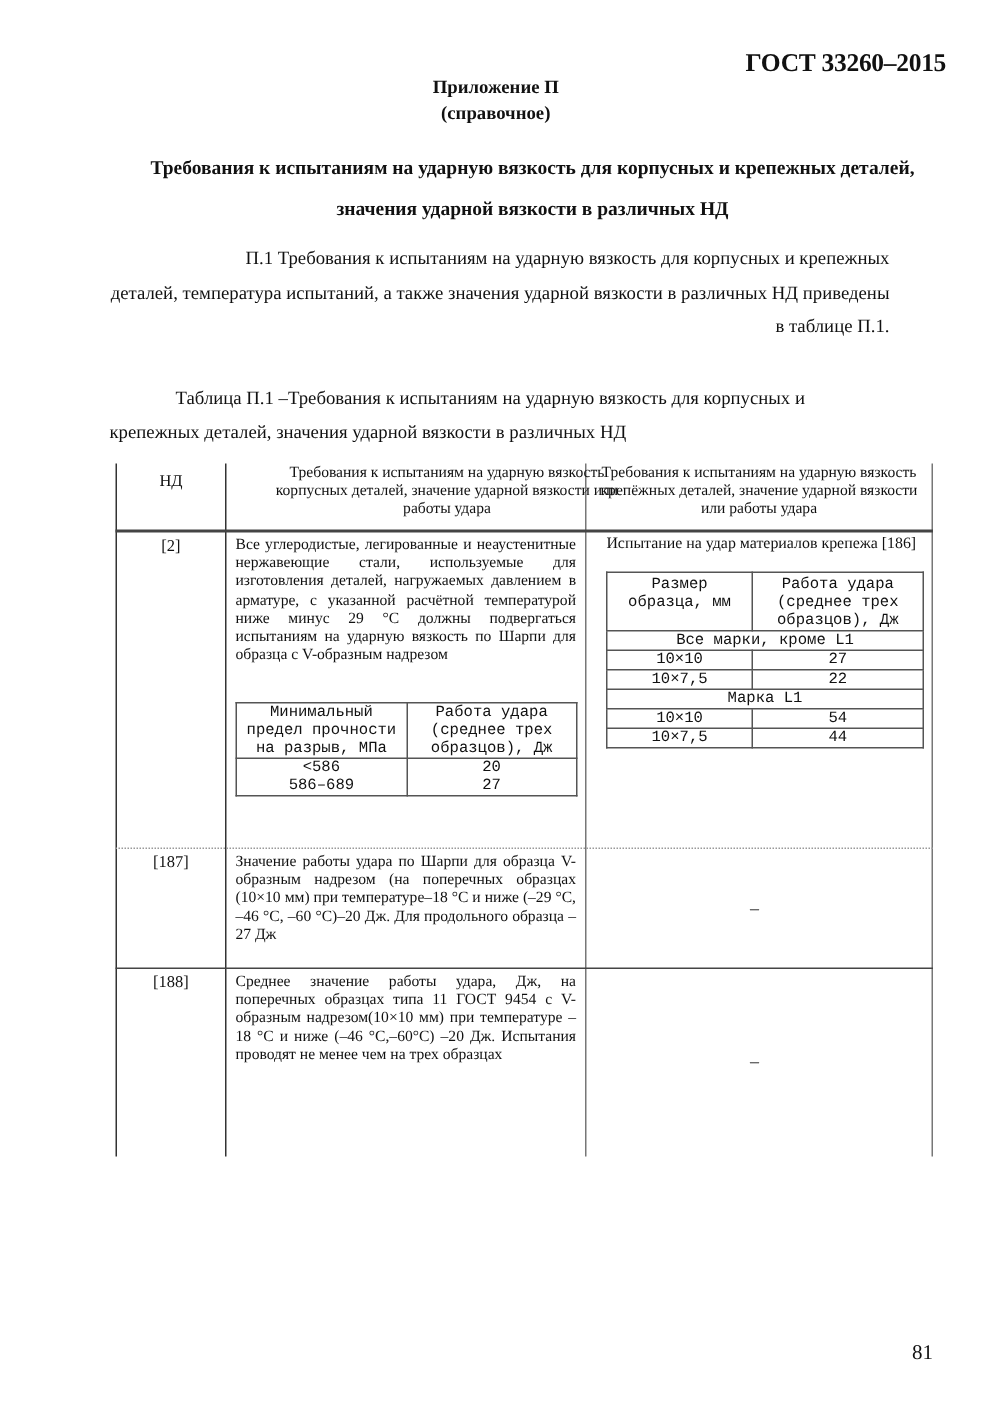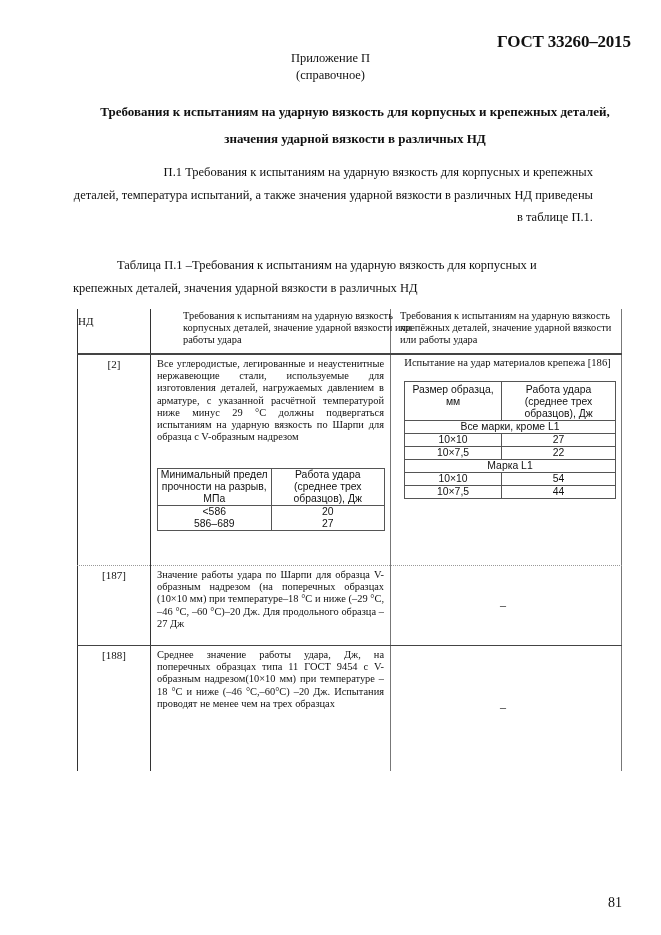--- a/index.html
+++ b/index.html
@@ -5,46 +5,46 @@
     html, body { margin: 0; padding: 0; background: #ffffff; }
     body {
       width: 661px; height: 935px; position: relative; overflow: hidden;
       font-family: "Liberation Serif", "DejaVu Serif", serif; color: #111;
     }
     .abs { position: absolute; }
     .gost {
       left: 497px; top: 32px; font-size: 17px; font-weight: bold; letter-spacing: -0.2px;
     }
     .appendix {
-      left: 0; width: 661px; text-align: center; font-weight: normal; font-size: 12.5px; line-height: 17px;
+      left: 0; width: 661px; text-align: center; font-weight: bold; font-size: 12.5px; line-height: 17px;
     }
     .appendix.t1 { top: 50px; }
     .appendix.t2 { top: 67px; }
     .title {
       left: 60px; width: 590px; text-align: center; font-weight: bold; font-size: 13px; line-height: 27px; top: 98px;
     }
     .para {
       left: 73px; width: 520px; font-size: 12.5px; line-height: 22.5px;
     }
     .para .indent { display: inline-block; width: 44px; }
     .p1 { top: 161px; text-align: right; }
     .p2 { top: 254px; }
 
     
     .tbl-line { position: absolute; background: #333; }
     .vline { width: 1px; }
     .hline { height: 1px; }
     .cell-text { position: absolute; font-size: 10.4px; line-height: 12.2px; }
-    .hdr { }
+    .hdr { text-align: center; }
     .just { text-align: justify; text-align-last: left; }
     .nd { text-align: center; }
 
     table.inner {
       position: absolute; border-collapse: collapse; font-size: 10.4px; line-height: 12px;
-      font-family: Liberation Sans, sans-serif;
+      font-family: Liberation Mono, monospace;
     }
     table.inner td {
       border: 1px solid #555; text-align: center; padding: 0 2px; vertical-align: top;
     }
     .dash { position: absolute; font-size: 12px; }
     .page-num { left: 608px; top: 895px; font-size: 14px; }
   </style>
 </head>
 <body>
 

